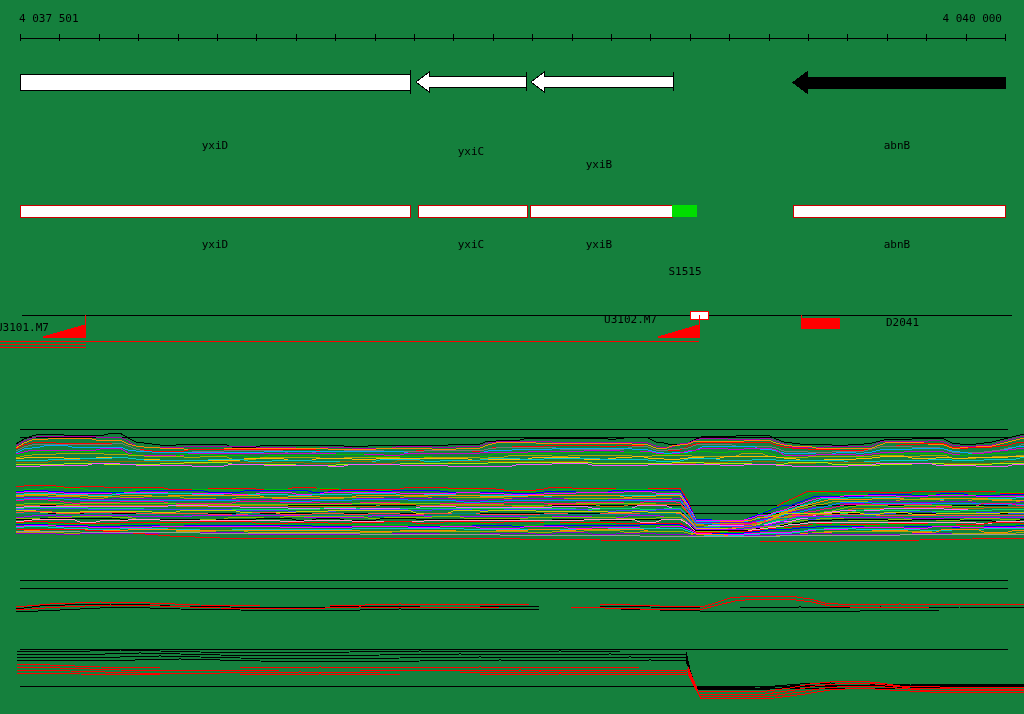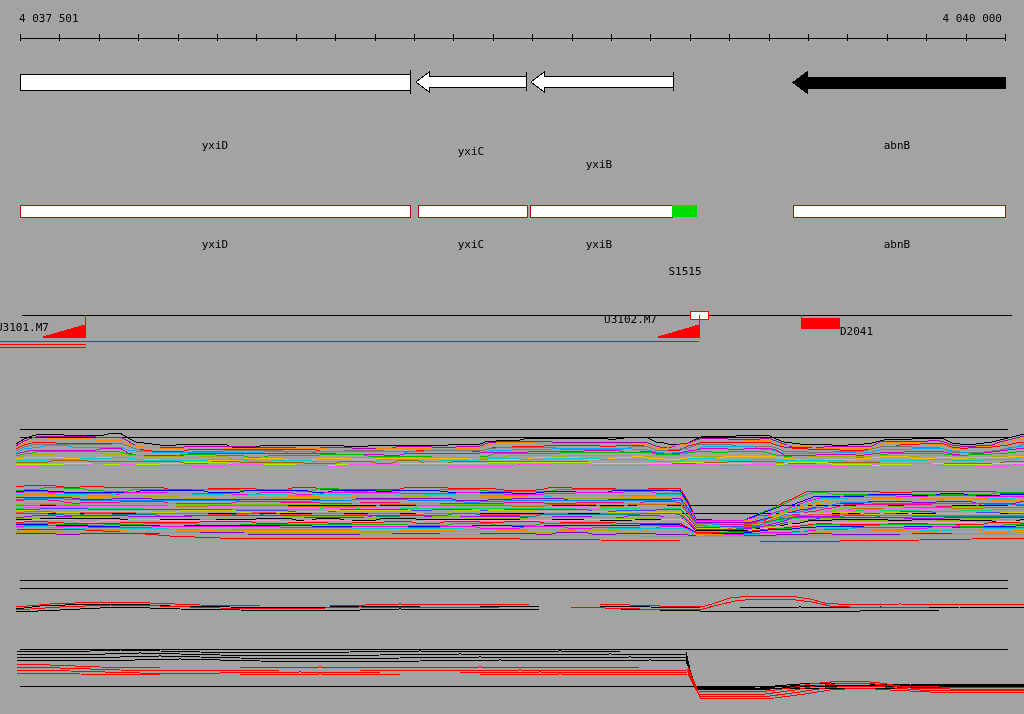--- a/index.html
+++ b/index.html
@@ -1,35 +1,35 @@
 <!DOCTYPE html>
 <html><head>
 <meta charset="utf-8">
 <style>
   html,body{margin:0;padding:0;background:#ffffff;}
-  #app{position:relative;width:1024px;height:714px;overflow:hidden;background:#a3a3a3;
+  #app{position:relative;width:1024px;height:714px;overflow:hidden;background:#15803d;
        font-family:"DejaVu Sans Mono","Liberation Mono",monospace;}
   #gfx{position:absolute;left:0;top:0;shape-rendering:crispEdges;}
   .lbl{position:absolute;font-size:11px;line-height:12px;color:#000;white-space:pre;}
   .ctr{transform:translateX(-50%);margin-top:48px;}
   .rgt{transform:translateX(-100%);}
   .l-ruler-a{left:19px;top:13px;}
   .l-ruler-b{left:1002px;top:13px;}
   .l-yxiD-a{left:215px;top:92px;}
   .l-yxiC-a{left:471px;top:98px;}
   .l-yxiB-a{left:599px;top:111px;}
   .l-abnB-a{left:897px;top:92px;}
   .l-yxiD-b{left:215px;top:191px;}
   .l-yxiC-b{left:471px;top:191px;}
   .l-yxiB-b{left:599px;top:191px;}
   .l-abnB-b{left:897px;top:191px;}
   .l-s1515{left:685px;top:218px;}
   .l-u3101{left:-4px;top:322px;}
   .l-u3102{left:657px;top:314px;}
-  .l-d2041{left:840px;top:326px;}
+  .l-d2041{left:840px;top:317px;padding-left:46px;}
 </style>
 </head>
 <body>
 
 <div id="app">
   <svg id="gfx" width="1024" height="714">
       <line x1="20" y1="38" x2="1005" y2="38" stroke="#000000" stroke-width="1"></line>
       <line x1="20" y1="34" x2="20" y2="41" stroke="#000000" stroke-width="1"></line>
       <line x1="59" y1="34" x2="59" y2="41" stroke="#000000" stroke-width="1"></line>
       <line x1="99" y1="34" x2="99" y2="41" stroke="#000000" stroke-width="1"></line>

